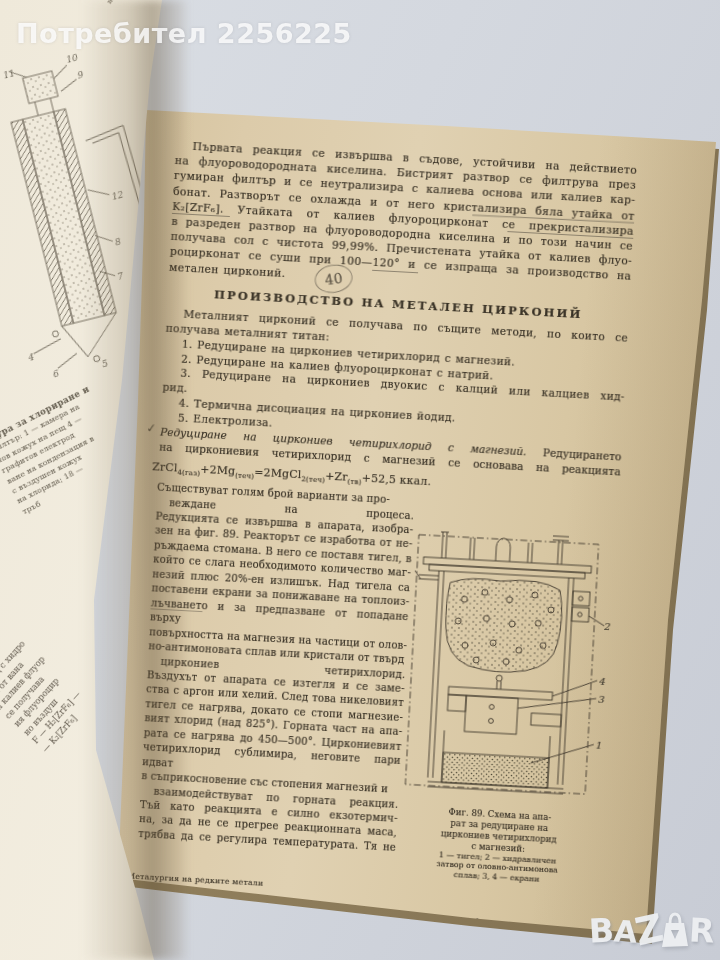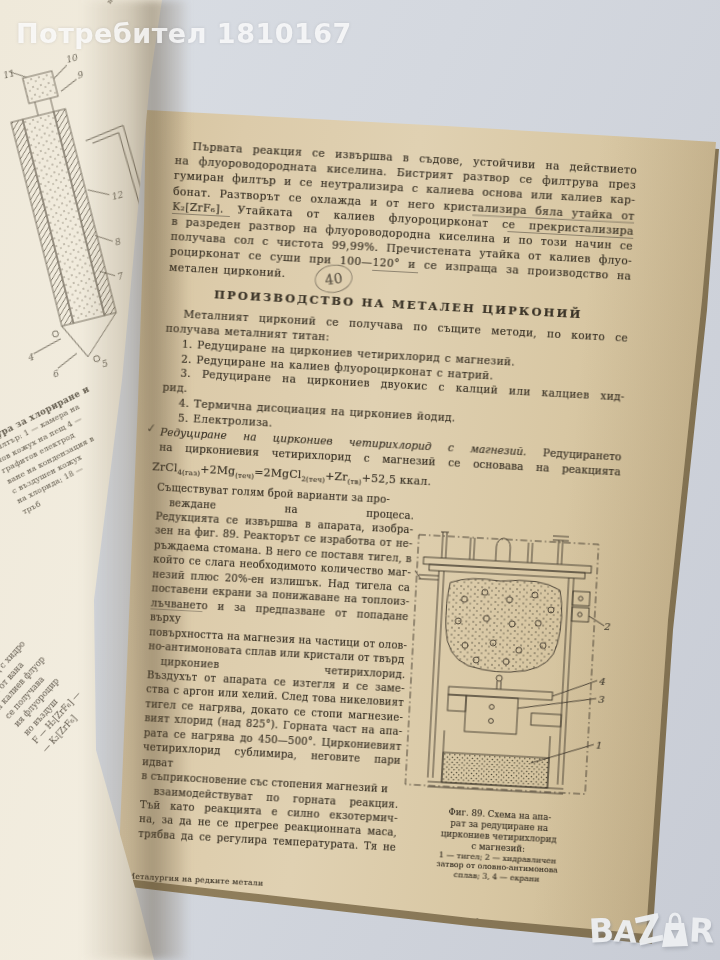--- a/index.html
+++ b/index.html
@@ -339,21 +339,21 @@
       <div class="line">се получава</div>
       <div class="line">ия флуороцир</div>
       <div class="line">но въздуш</div>
       <div class="line">F — H₂[ZrF₆] —</div>
       <div class="line">— K₂[ZrF₆]</div>
     </div>
 </div>
 
 <div class="spine-shadow"></div>
 
-<div class="watermark">Потребител 1810167</div>
+<div class="watermark">Потребител 2256225</div>
 
 <div class="logo">
   <span class="lg-b">B</span>
     <span class="lg-a1">A</span>
     <span class="lg-z">Z</span>
   <svg class="lg-bag" width="30" height="38" viewBox="0 0 30 38">
     <path d="M10,13 Q10,4 15,4 Q20,4 20,13" fill="none" stroke="#edeff2" stroke-width="3"></path>
     <path fill-rule="evenodd" fill="#edeff2" d="M6,13 L24,13 L28,36 L2,37 Z  M11,20 L19,20 L15,29 Z"></path>
   </svg>
   <span class="lg-r">R</span>

